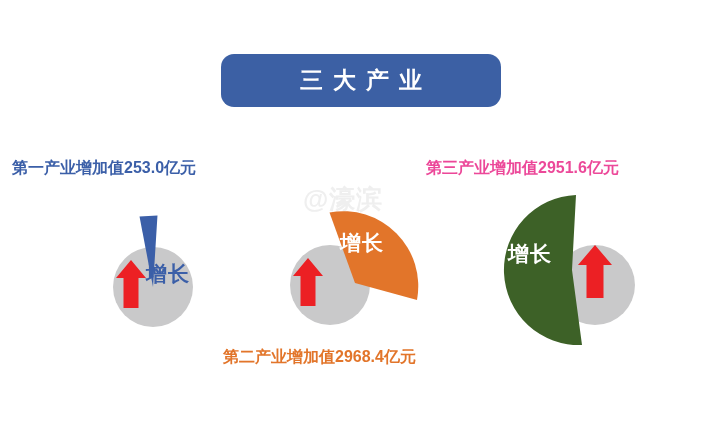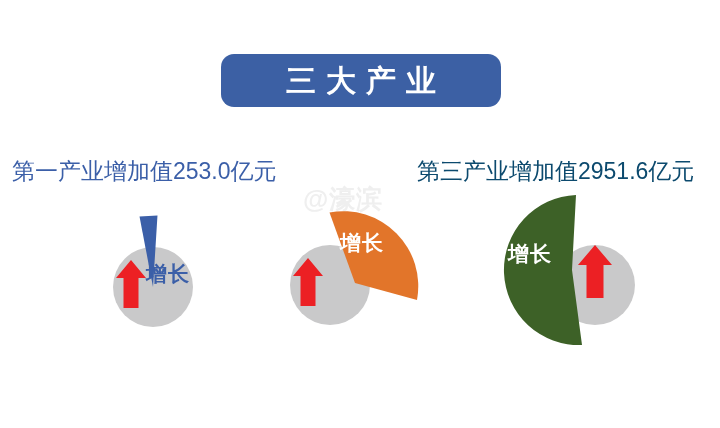--- a/index.html
+++ b/index.html
@@ -30,45 +30,45 @@
     width: 280px;
     height: 53px;
     background: #3c60a4;
     border-radius: 13px;
     display: flex;
     align-items: center;
     justify-content: center;
   }
   .title-banner-text {
     color: #ffffff;
-    font-size: 30px;
+    font-size: 23px;
     font-weight: bold;
     letter-spacing: 10px;
     text-indent: 10px;
     line-height: 1;
     white-space: nowrap;
   }
 
   
   .caption {
     position: absolute;
-    font-size: 23px;
-    font-weight: normal;
+    font-size: 16px;
+    font-weight: bold;
     white-space: nowrap;
     line-height: 1;
   }
   .caption-first {
     left: 12px;
     top: 160px;
     color: #3b5fa8;
   }
   .caption-third {
-    left: 417px;
+    left: 426px;
     top: 160px;
-    color: #0c4a6e;
+    color: #ec4899;
   }
   .caption-second {
     left: 223px;
     top: 349px;
     color: #e2752a;
   }
 
   
   .watermark {
     position: absolute;
@@ -134,20 +134,21 @@
   <div class="title-banner">
     <span class="title-banner-text">三大产业</span>
   </div>
 
   <div class="watermark">@濠滨</div>
 
   <div class="caption caption-first">第一产业增加值253.0亿元</div>
 
   <div class="caption caption-third">第三产业增加值2951.6亿元</div>
 
+  <div class="caption caption-second">第二产业增加值2968.4亿元</div>
 
   <svg id="chart-one-svg" class="chart-svg" width="200" height="160" viewBox="0 0 200 160">
 
     <circle cx="75" cy="97" r="40" fill="#c9c9ca"></circle>
 
     <path d="M 75 97 L 61.5 26.5 L 79.5 25.5 Z" fill="#3b5fa8"></path>
 
     <g>
       <path d="M 53 70 L 68 88 L 60.5 88 L 60.5 118 L 45.5 118 L 45.5 88 L 38 88 Z" fill="#ec2024"></path>
     </g>

